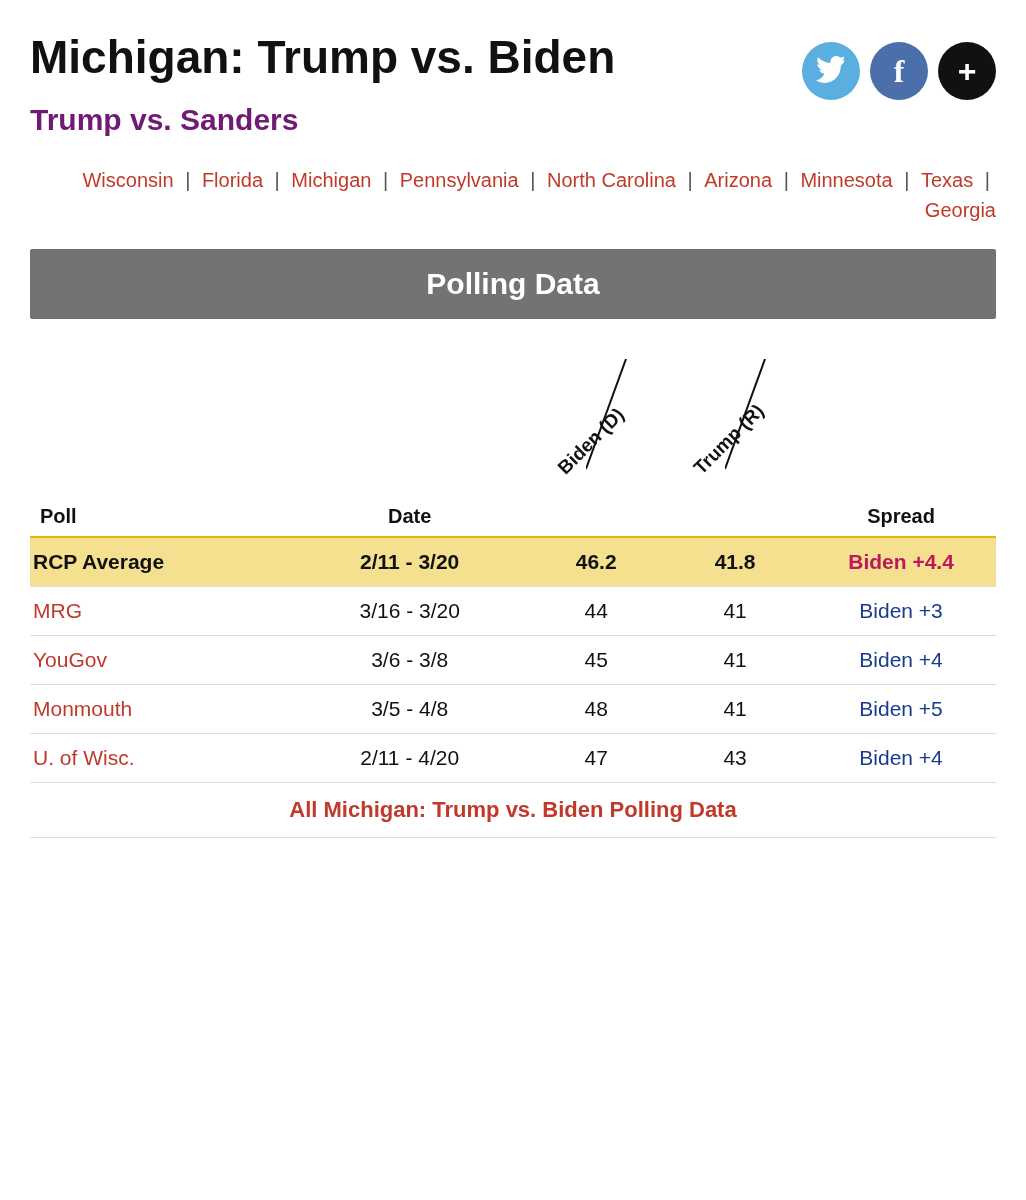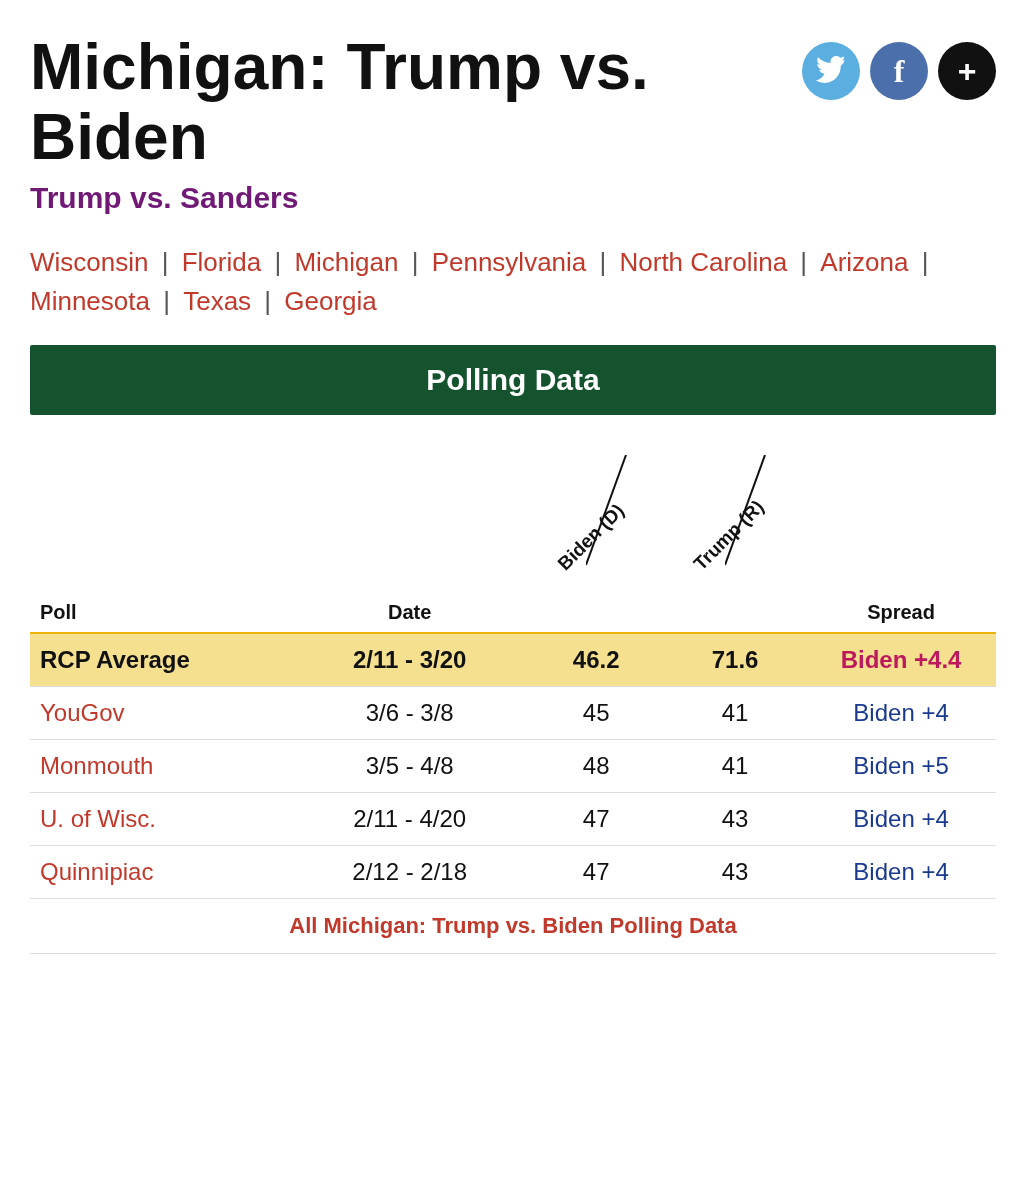--- a/index.html
+++ b/index.html
@@ -15,25 +15,25 @@
       max-width: 1026px;
     }
     .header-section {
       display: flex;
       align-items: flex-start;
       justify-content: space-between;
       margin-bottom: 10px;
     }
     .title-block {}
     h1.main-title {
-      font-size: 64px;
+      font-size: 46px;
       font-weight: 900;
       line-height: 1.1;
       color: #111;
-      margin-bottom: 8px;
+      margin-bottom: 20px;
     }
     .subtitle-link {
       color: #701a75;
       font-size: 30px;
       font-weight: 700;
       text-decoration: none;
     }
     .social-icons {
       display: flex;
       gap: 10px;
@@ -52,35 +52,36 @@
       color: #fff;
       cursor: pointer;
       border: none;
     }
     .social-btn.twitter { background: #5baee0; }
     .social-btn.facebook { background: #4a6faa; }
     .social-btn.more { background: #111; }
 
     .nav-links {
       margin: 28px 0 20px 0;
-      font-size: 26px;
+      font-size: 20px;
       line-height: 1.5;
+      text-align: right;
     }
     .nav-links a {
       color: #c0392b;
       text-decoration: none;
       font-weight: 400;
     }
     .nav-links .separator {
       color: #555;
       margin: 0 6px;
     }
 
     .polling-header {
-      background: #14532d;
+      background: #737373;
       color: #fff;
       text-align: center;
       font-size: 30px;
       font-weight: 700;
       padding: 18px 0;
       border-radius: 2px;
       margin: 24px 0 0 0;
     }
 
     .table-wrapper {
@@ -122,23 +123,23 @@
     thead tr.col-headers th.left { text-align: left; }
 
     tbody tr {
       border-bottom: 1px solid #ddd;
     }
     tbody tr.rcp-row {
       background: #f5e090;
       font-weight: 700;
     }
     tbody tr td {
-      padding: 12px 10px;
-      text-align: center;
-      font-size: 24px;
+      padding: 12px 3px;
+      text-align: center;
+      font-size: 21px;
     }
     tbody tr td.left { text-align: left; }
     td.poll-name a, .rcp-name {
       color: #c0392b;
       text-decoration: none;
       font-weight: 400;
     }
     td.rcp-name-cell {
       text-align: left;
       font-weight: 700;
@@ -226,24 +227,31 @@
           <th></th>
           <th>Spread</th>
         </tr>
       </thead>
       <tbody>
 
         <tr class="rcp-row">
           <td class="left rcp-name-cell">RCP Average</td>
           <td>2/11 - 3/20</td>
           <td>46.2</td>
-          <td>71.6</td>
+          <td>41.8</td>
           <td class="spread-blue">Biden +4.4</td>
         </tr>
 
+        <tr>
+          <td class="left poll-name"><a href="#">MRG</a></td>
+          <td>3/16 - 3/20</td>
+          <td>44</td>
+          <td>41</td>
+          <td class="spread-blue-normal">Biden +3</td>
+        </tr>
         <tr>
           <td class="left poll-name"><a href="#">YouGov</a></td>
           <td>3/6 - 3/8</td>
           <td>45</td>
           <td>41</td>
           <td class="spread-blue-normal">Biden +4</td>
         </tr>
         <tr>
           <td class="left poll-name"><a href="#">Monmouth</a></td>
           <td>3/5 - 4/8</td>
@@ -251,27 +259,20 @@
           <td>41</td>
           <td class="spread-blue-normal">Biden +5</td>
         </tr>
         <tr>
           <td class="left poll-name"><a href="#">U. of Wisc.</a></td>
           <td>2/11 - 4/20</td>
           <td>47</td>
           <td>43</td>
           <td class="spread-blue-normal">Biden +4</td>
         </tr>
-        <tr>
-          <td class="left poll-name"><a href="#">Quinnipiac</a></td>
-          <td>2/12 - 2/18</td>
-          <td>47</td>
-          <td>43</td>
-          <td class="spread-blue-normal">Biden +4</td>
-        </tr>
 
         <tr>
           <td colspan="5" class="footer-link">
             <a href="#">All Michigan: Trump vs. Biden Polling Data</a>
           </td>
         </tr>
       </tbody>
     </table>
   </div>
 

